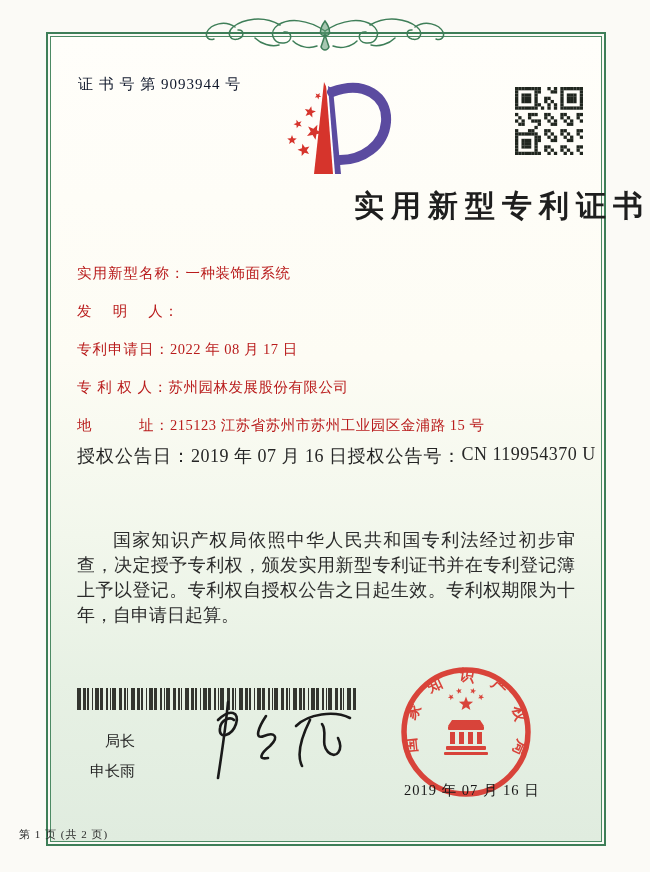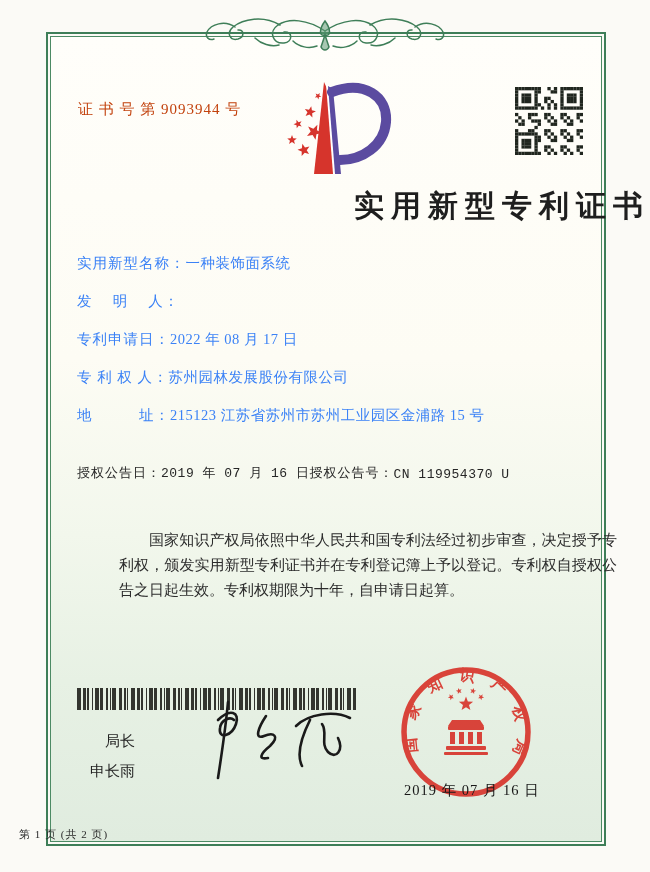--- a/index.html
+++ b/index.html
@@ -12,37 +12,37 @@
   .cert-border{
     position:absolute;left:46px;top:32px;width:552px;height:806px;
     border:2px solid #3e7e58;padding:2px;background:transparent;
   }
   .cert-inner{
     width:100%;height:100%;border:1px solid #4c8a64;box-sizing:border-box;
     background:linear-gradient(to bottom,#fffefa 0%,#fdfcf4 40%,#f2f7ec 62%,#e7f1e4 80%,#e0ecdf 100%);
   }
   #waves{position:absolute;left:51px;top:37px;pointer-events:none;}
   .cert-number{
-    position:absolute;left:78px;top:100px;font-size:15px;letter-spacing:1px;color:#c2410c;
+    position:absolute;left:78px;top:75px;font-size:15px;letter-spacing:1px;color:#0f172a;
   }
   .logo{position:absolute;left:276px;top:80px;width:118px;height:98px;}
   .qr{position:absolute;left:515px;top:87px;width:68px;height:68px;}
   .cert-title{
     position:absolute;left:0;top:186px;width:100%;text-align:right;
     font-size:30px;font-weight:600;letter-spacing:7px;color:#1e1e1e;
   }
   .fields{position:absolute;left:77px;top:254px;width:500px;}
-  .field-row{display:flex;height:38px;font-size:14.5px;color:#3b82f6;}
+  .field-row{display:flex;height:38px;align-items:center;font-size:14.5px;color:#b91c1c;}
   .field-label{white-space:pre;letter-spacing:1px;}
   .field-value{white-space:pre;letter-spacing:0.5px;}
-  .grant-row{display:flex;height:38px;align-items:flex-end;font-size:13px;color:#262626;font-family:Liberation Mono, monospace;}
+  .grant-row{display:flex;height:38px;align-items:flex-start;font-size:18px;color:#262626;}
   .grant-row .second{}
   .body-text{
     position:absolute;left:77px;top:528px;width:498px;
-    font-size:15px;line-height:25px;text-align:justify;color:#2b2b2b;margin-left:42px;
+    font-size:18px;line-height:25px;text-align:justify;color:#2b2b2b;
   }
   .body-text p{margin:0;text-indent:2em;}
   .barcode{position:absolute;left:77px;top:688px;width:280px;height:22px;}
   .bureau{position:absolute;left:90px;top:726px;font-family:"Liberation Sans","DejaVu Sans",sans-serif;
     font-size:15px;color:#1f1f1f;line-height:30px;text-align:right;}
   .signature{position:absolute;left:188px;top:692px;width:170px;height:95px;}
   .seal{position:absolute;left:398px;top:664px;width:136px;height:136px;opacity:0.93;}
   .seal-date{
     position:absolute;left:404px;top:781px;font-size:14.5px;letter-spacing:1px;color:#181818;
   }

